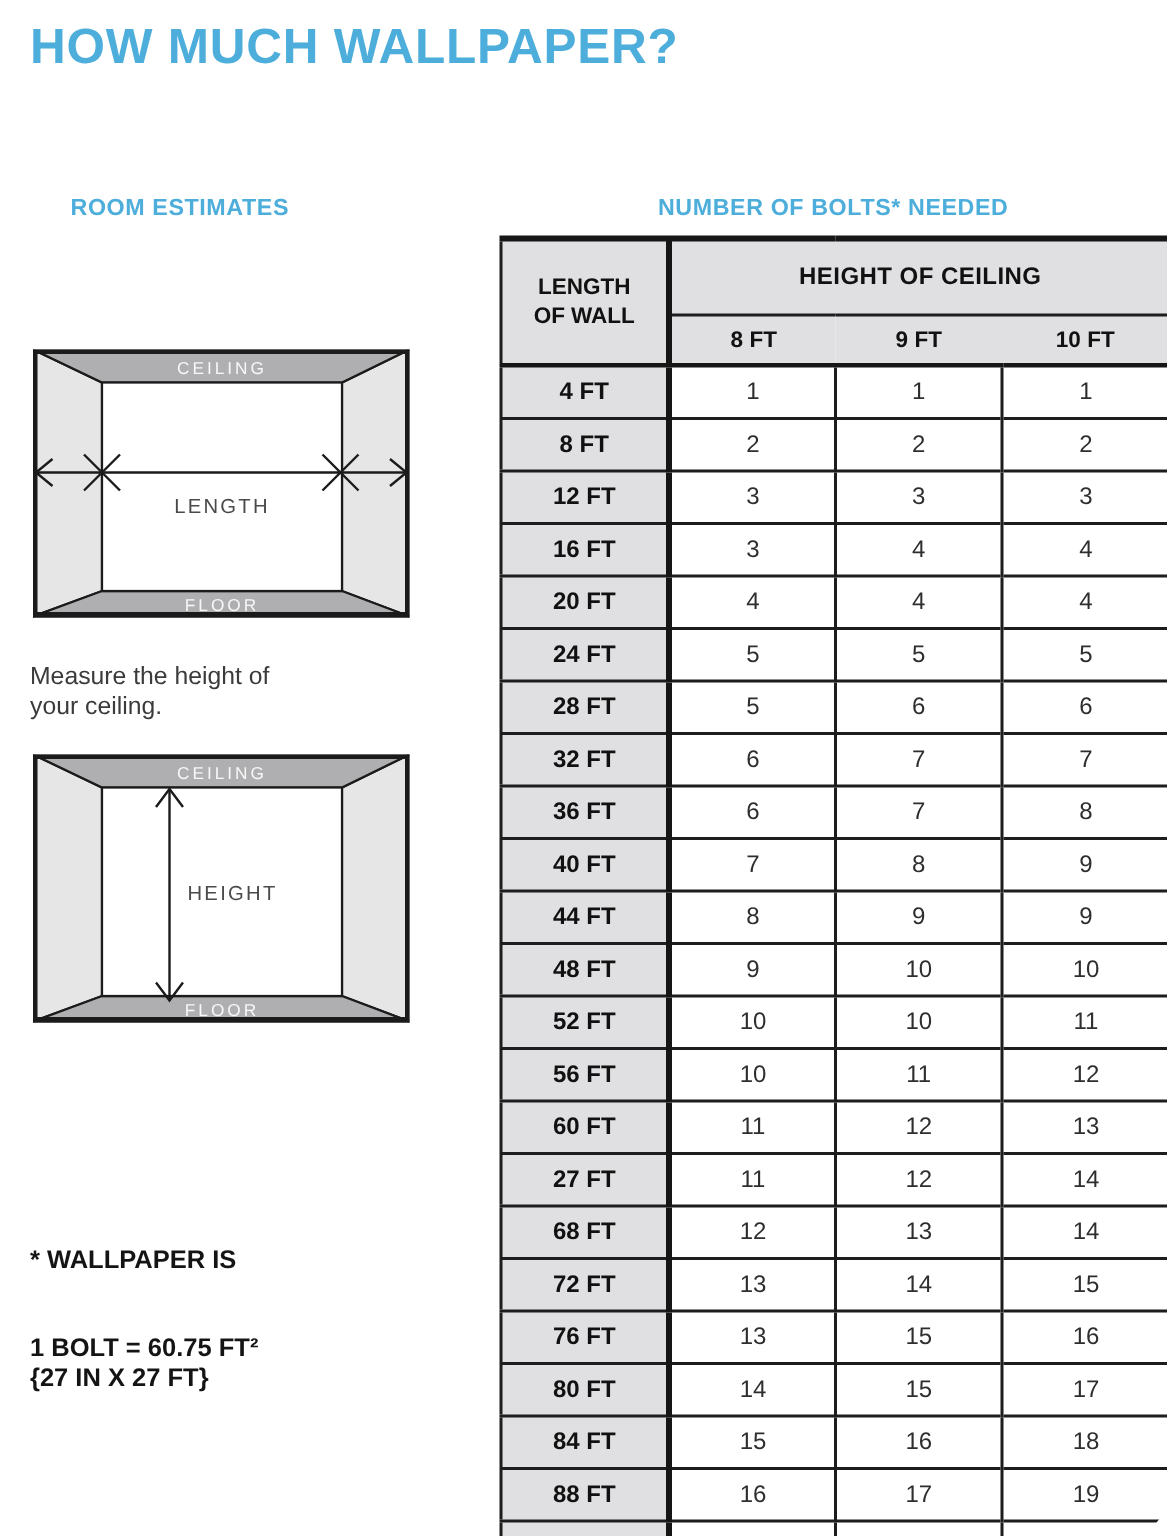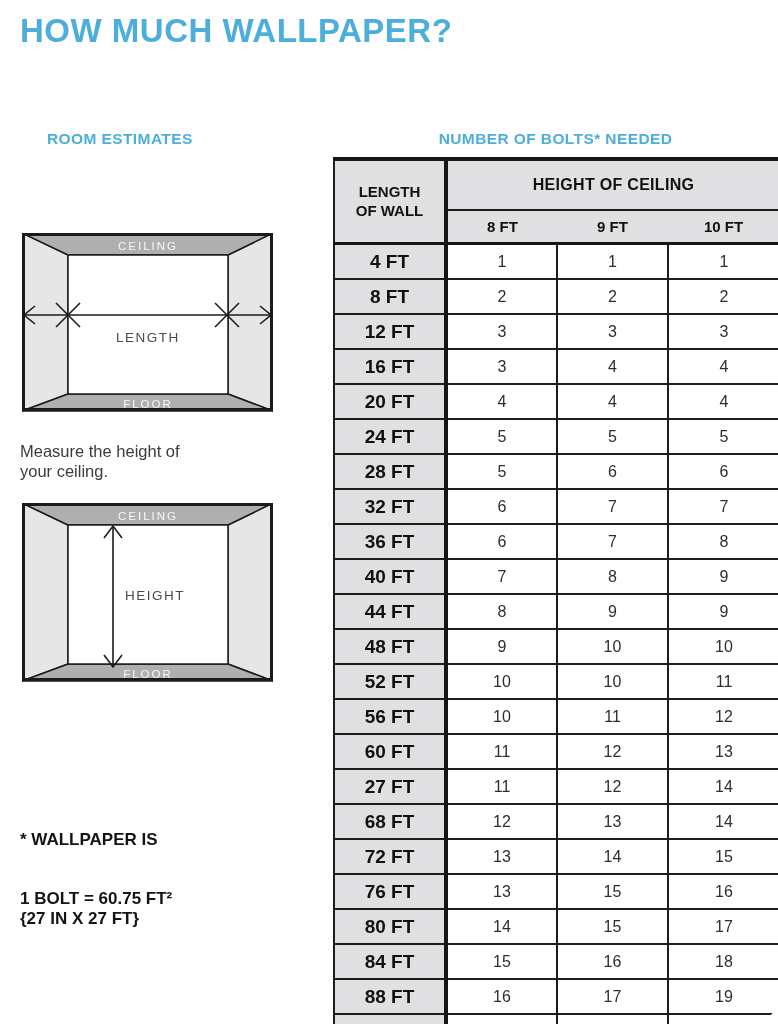--- a/index.html
+++ b/index.html
@@ -52,21 +52,21 @@
   }
   th.group {
     background:#e0e0e2; height:48px; font-size:16px; letter-spacing:0.3px;
     color:#111; border-bottom:2px solid #1d1d1d;
   }
   tr.subhead th {
     background:#e0e0e2; height:31px; font-size:15px; color:#111;
     border-bottom:3px solid #161616;
   }
   tbody th {
-    background:#e0e0e2; height:33px; font-size:19px; color:#111;
+    background:#e0e0e2; height:33px; font-size:16px; color:#111;
     border-right:4px solid #161616; border-top:2px solid #1d1d1d;
   }
   tbody td {
     font-size:16px; color:#2e2e2e; border-top:2px solid #1d1d1d;
     border-left:2px solid #1d1d1d;
   }
 </style>
 </head>
 <body>
 

